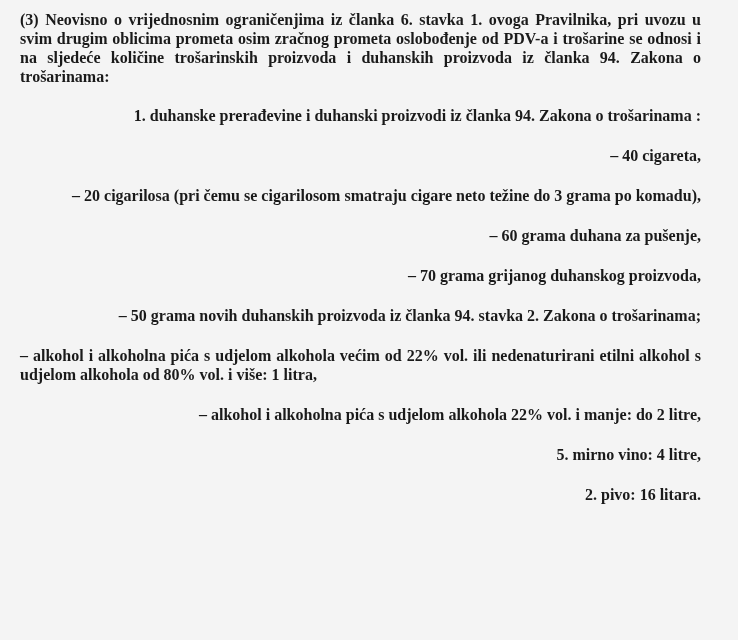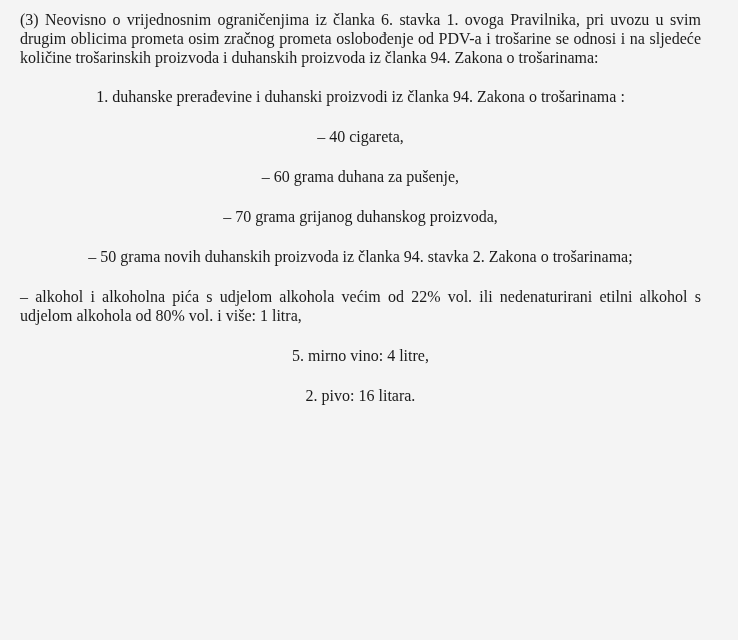--- a/index.html
+++ b/index.html
@@ -10,29 +10,32 @@
       font-size: 16px;
       color: #1a1a1a;
     }
     .doc {
       position: absolute; left: 20px; top: 10px; width: 699px;
     }
     .p {
       margin: 0 18px 21px 0;
       line-height: 19px;
       text-align: justify;
+      font-weight: bold;
     }
-    .p.nojust { text-align: center; }
+    .p.nojust { text-align: right; }
   </style>
 </head>
 <body>
 
 <div class="doc">
   <p class="p" style="margin-bottom:20px">(3) Neovisno o vrijednosnim ograničenjima iz članka 6. stavka 1. ovoga Pravilnika, pri uvozu u svim drugim oblicima prometa osim zračnog prometa oslobođenje od PDV-a i trošarine se odnosi i na sljedeće količine trošarinskih proizvoda i duhanskih proizvoda iz članka 94. Zakona o trošarinama:</p>
   <p class="p nojust">1. duhanske prerađevine i duhanski proizvodi iz članka 94. Zakona o trošarinama :</p>
   <p class="p nojust">– 40 cigareta,</p>
+  <p class="p nojust">– 20 cigarilosa (pri čemu se cigarilosom smatraju cigare neto težine do 3 grama po komadu),</p>
   <p class="p nojust">– 60 grama duhana za pušenje,</p>
   <p class="p nojust">– 70 grama grijanog duhanskog proizvoda,</p>
   <p class="p nojust">– 50 grama novih duhanskih proizvoda iz članka 94. stavka 2. Zakona o trošarinama;</p>
   <p class="p">– alkohol i alkoholna pića s udjelom alkohola većim od 22% vol. ili nedenaturirani etilni alkohol s udjelom alkohola od 80% vol. i više: 1 litra,</p>
+  <p class="p nojust">– alkohol i alkoholna pića s udjelom alkohola 22% vol. i manje: do 2 litre,</p>
   <p class="p nojust">5. mirno vino: 4 litre,</p>
   <p class="p nojust">2. pivo: 16 litara.</p>
 </div>
 
 </body></html>

